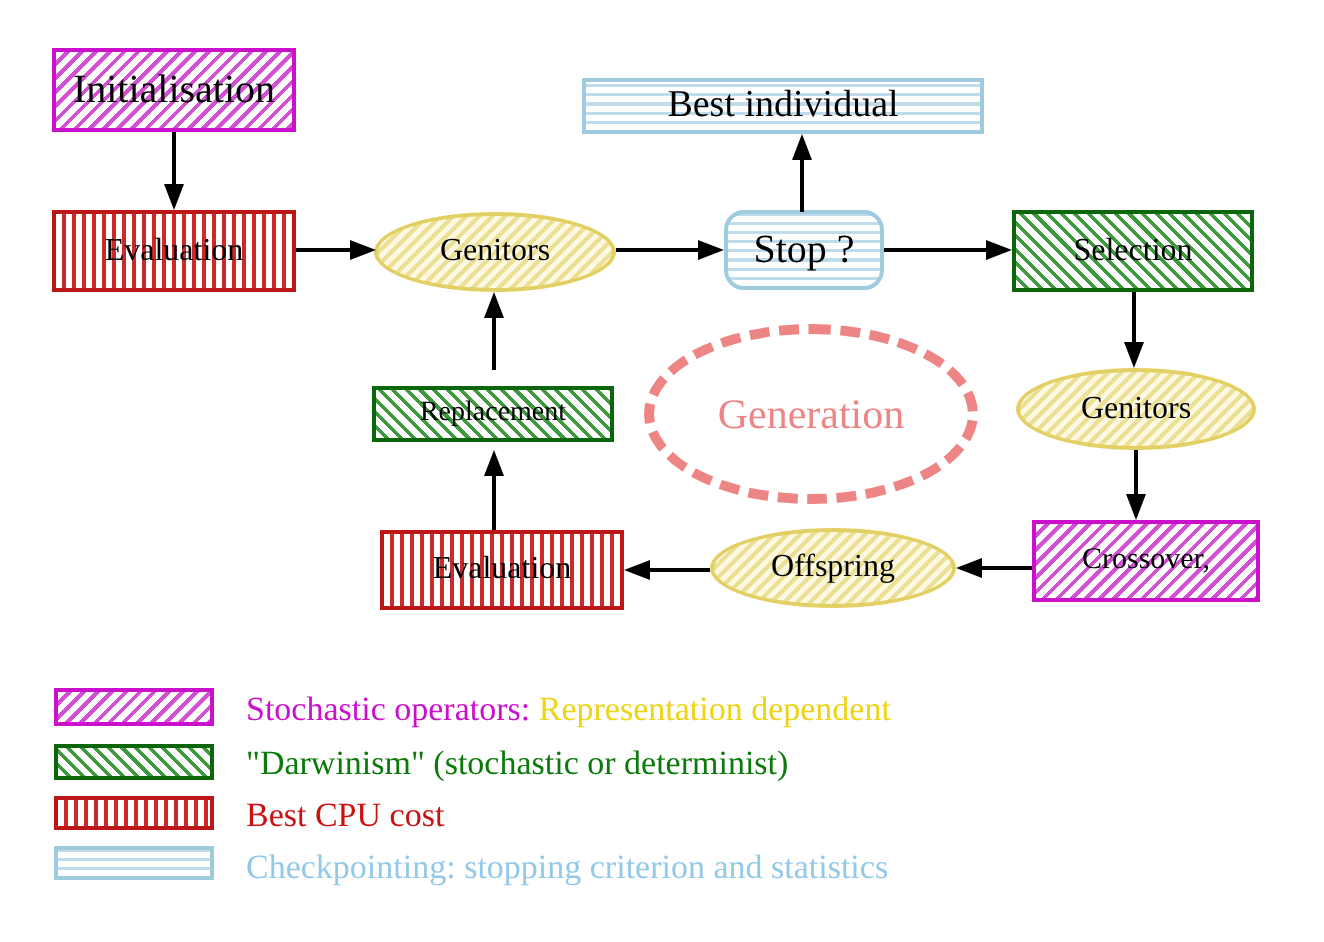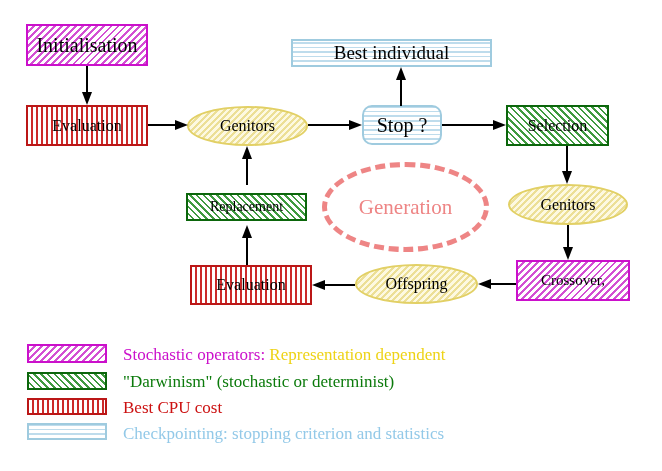--- a/index.html
+++ b/index.html
@@ -75,21 +75,21 @@
   <div class="node hatch-magenta big-label" style="left:26px;top:24px;width:122px;height:42px;font-size:20px;">Initialisation</div>
 
   <div class="node stripe-red big-label" style="left:26px;top:105px;width:122px;height:41px;">Evaluation</div>
 
   <div class="node hatch-yellow big-label" style="left:187px;top:106px;width:121px;height:40px;">Genitors</div>
 
   <div class="node stripe-cyan" style="left:291px;top:39px;width:201px;height:28px;font-size:19px;">Best individual</div>
 
   <div class="node stripe-cyan rounded" style="left:362px;top:105px;width:80px;height:40px;font-size:20px;">Stop ?</div>
 
-  <div class="node hatch-green big-label" style="left:506px;top:105px;width:103px;height:41px;">Selection</div>
+  <div class="node hatch-green big-label" style="left:506px;top:105px;width:121px;height:41px;">Selection</div>
 
   <div class="node hatch-yellow big-label" style="left:508px;top:184px;width:120px;height:41px;">Genitors</div>
 
   <div id="generation" style="left:322px;top:162px;width:167px;height:90px;">Generation</div>
 
   <div class="node hatch-green" style="left:186px;top:193px;width:121px;height:28px;font-size:14px;">Replacement</div>
 
   <div class="node hatch-magenta small-label" style="left:516px;top:260px;width:114px;height:41px;flex-direction:column;">
     <span>Crossover,</span>
   </div>

